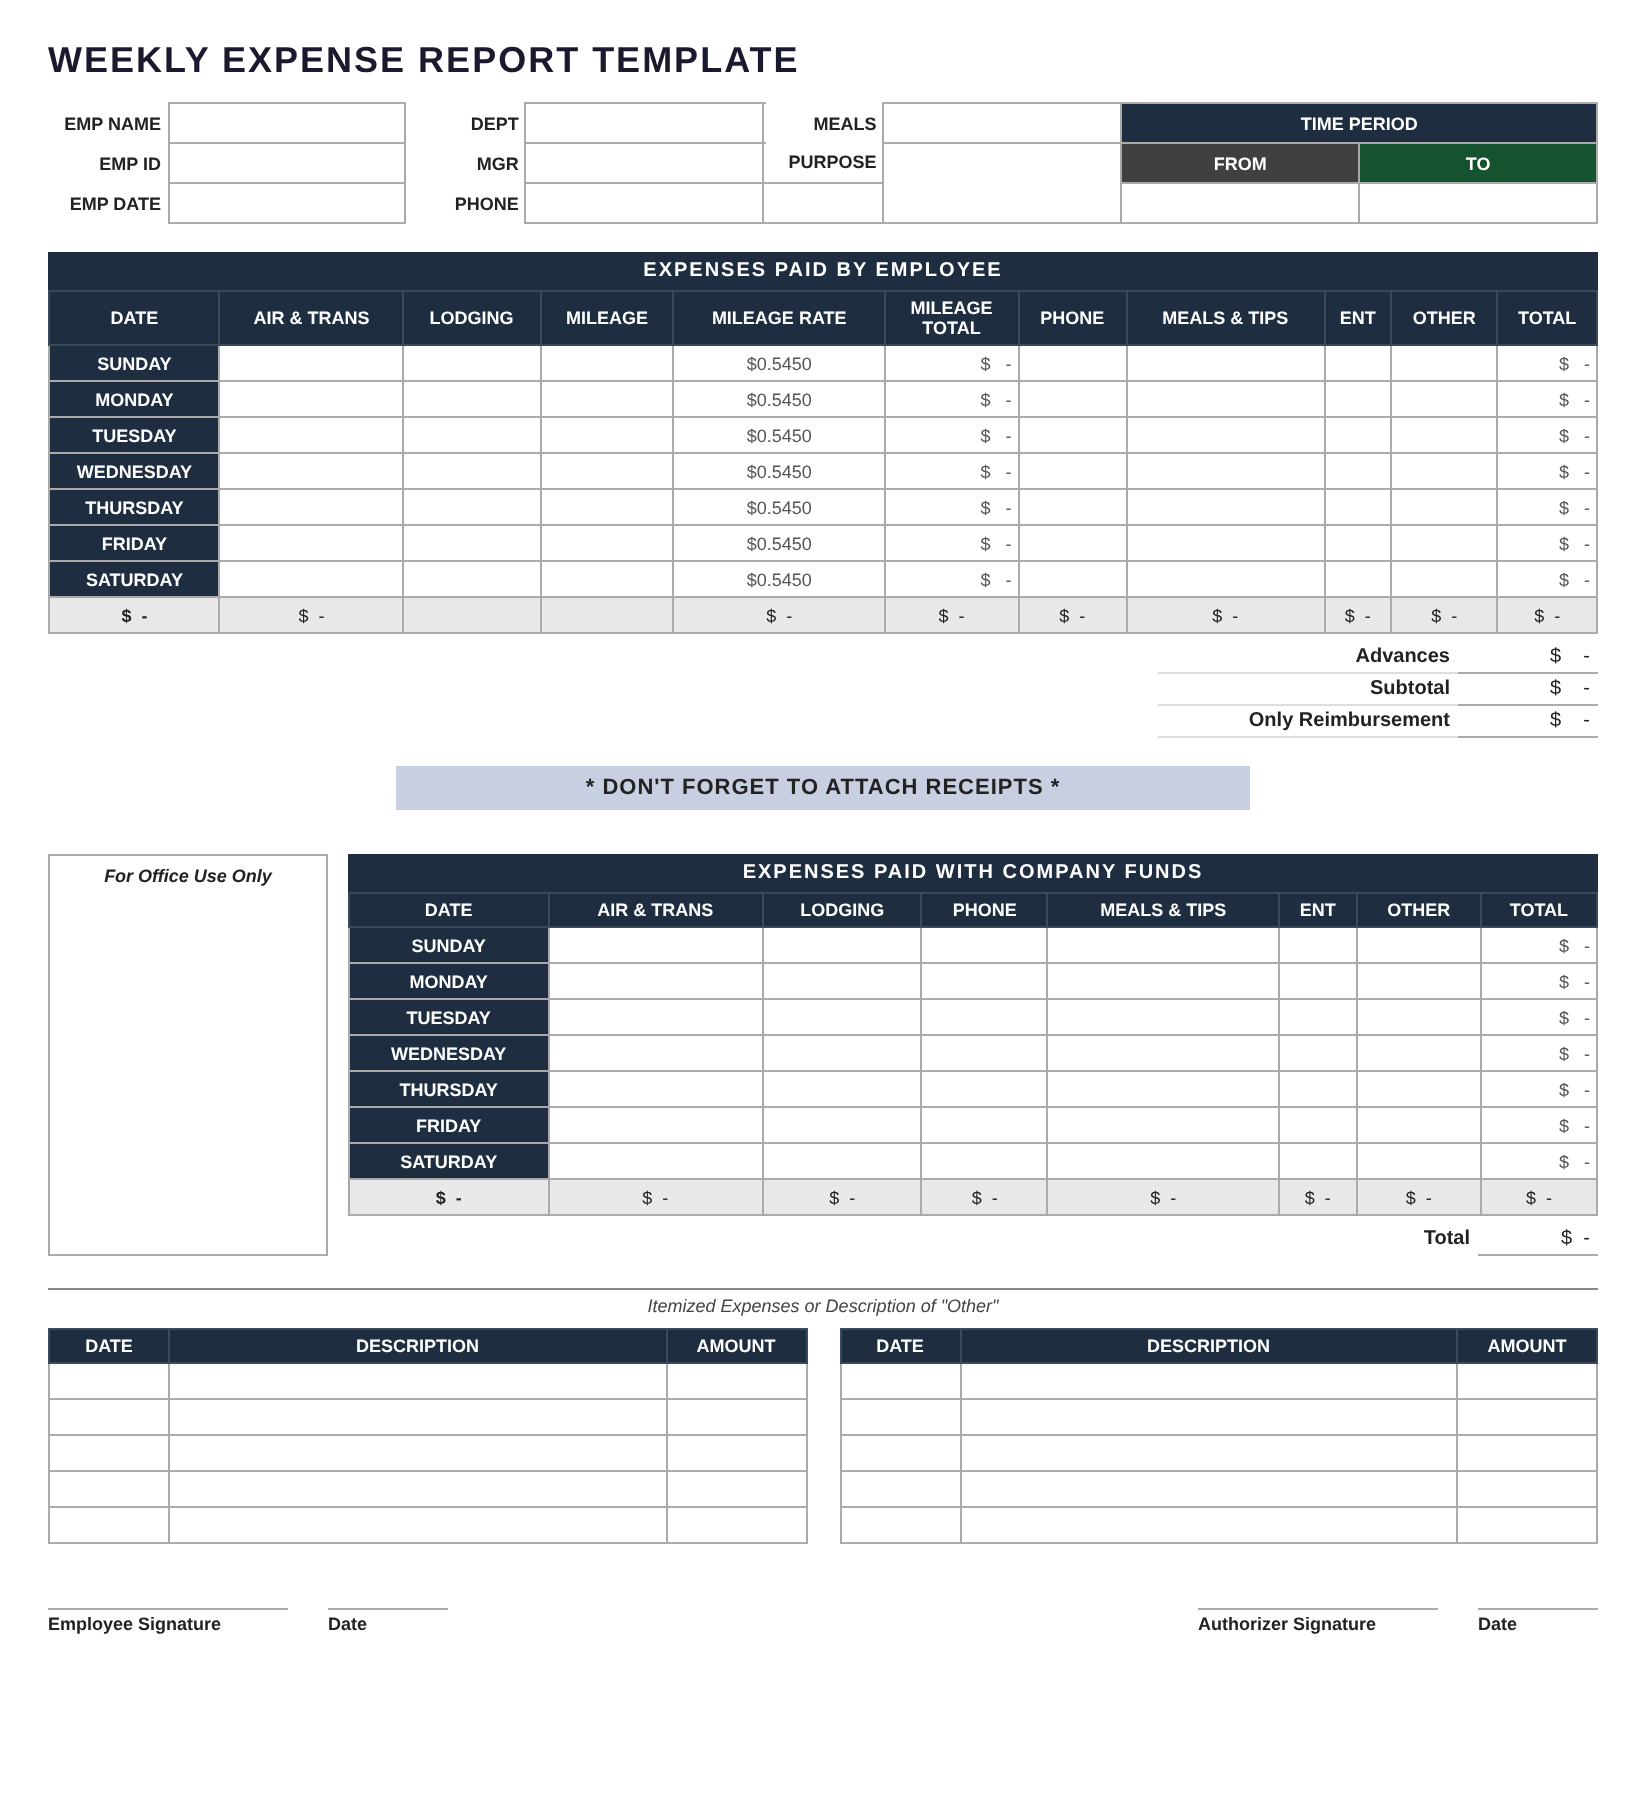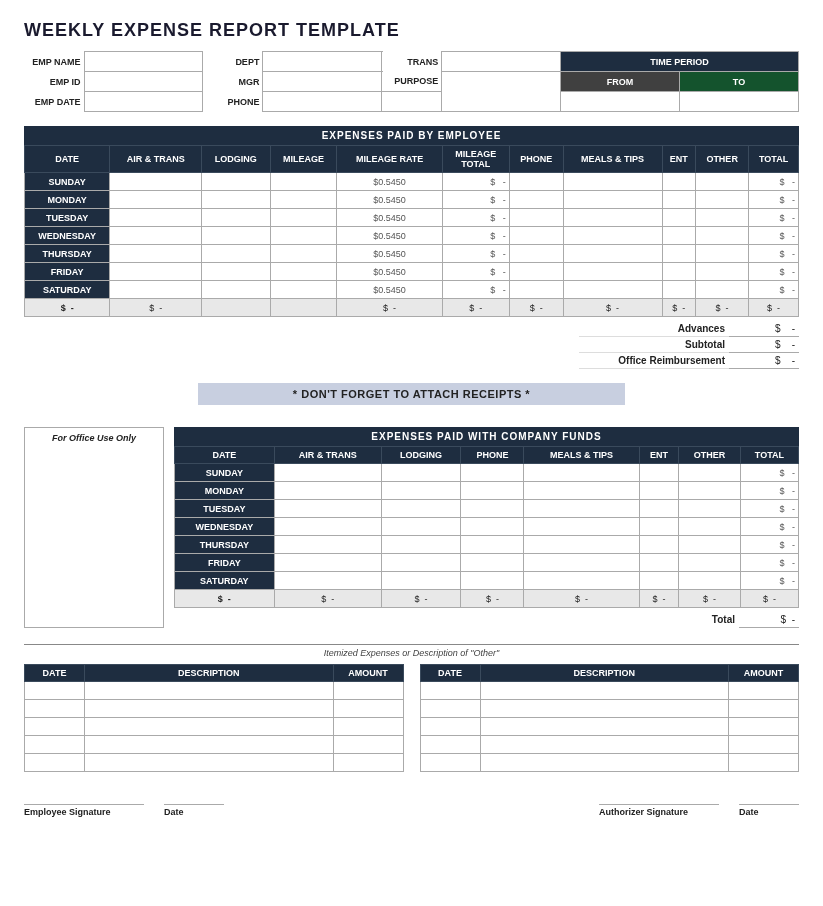--- a/index.html
+++ b/index.html
@@ -241,21 +241,21 @@
 
 <h1>WEEKLY EXPENSE REPORT TEMPLATE</h1>
 
 <table class="info-table">
   <tbody>
     <tr>
       <td class="label">EMP NAME</td>
       <td class="value-cell"></td>
       <td class="label">DEPT</td>
       <td class="value-cell" colspan="2"></td>
-      <td class="label">TRANS</td>
+      <td class="label">MEALS</td>
       <td class="value-cell" colspan="2"></td>
       <td class="header-cell" colspan="2">TIME PERIOD</td>
     </tr>
     <tr>
       <td class="label">EMP ID</td>
       <td class="value-cell"></td>
       <td class="label">MGR</td>
       <td class="value-cell" colspan="2"></td>
       <td class="label">PURPOSE</td>
       <td class="value-cell" colspan="2" rowspan="2"></td>
@@ -409,21 +409,21 @@
     <tbody>
         <tr>
       <td class="slabel">Advances</td>
       <td class="sval">$&nbsp;&nbsp;&nbsp;&nbsp;-</td>
     </tr>
     <tr>
       <td class="slabel">Subtotal</td>
       <td class="sval">$&nbsp;&nbsp;&nbsp;&nbsp;-</td>
     </tr>
     <tr>
-      <td class="slabel">Office Reimbursement</td>
+      <td class="slabel">Only Reimbursement</td>
       <td class="sval">$&nbsp;&nbsp;&nbsp;&nbsp;-</td>
     </tr>
   </tbody>
     </table>
 </div>
 
 <div style="display:flex; justify-content:flex-start; margin-bottom:10px;">
   <div class="receipt-banner">* DON'T FORGET TO ATTACH RECEIPTS *</div>
 </div>
 

